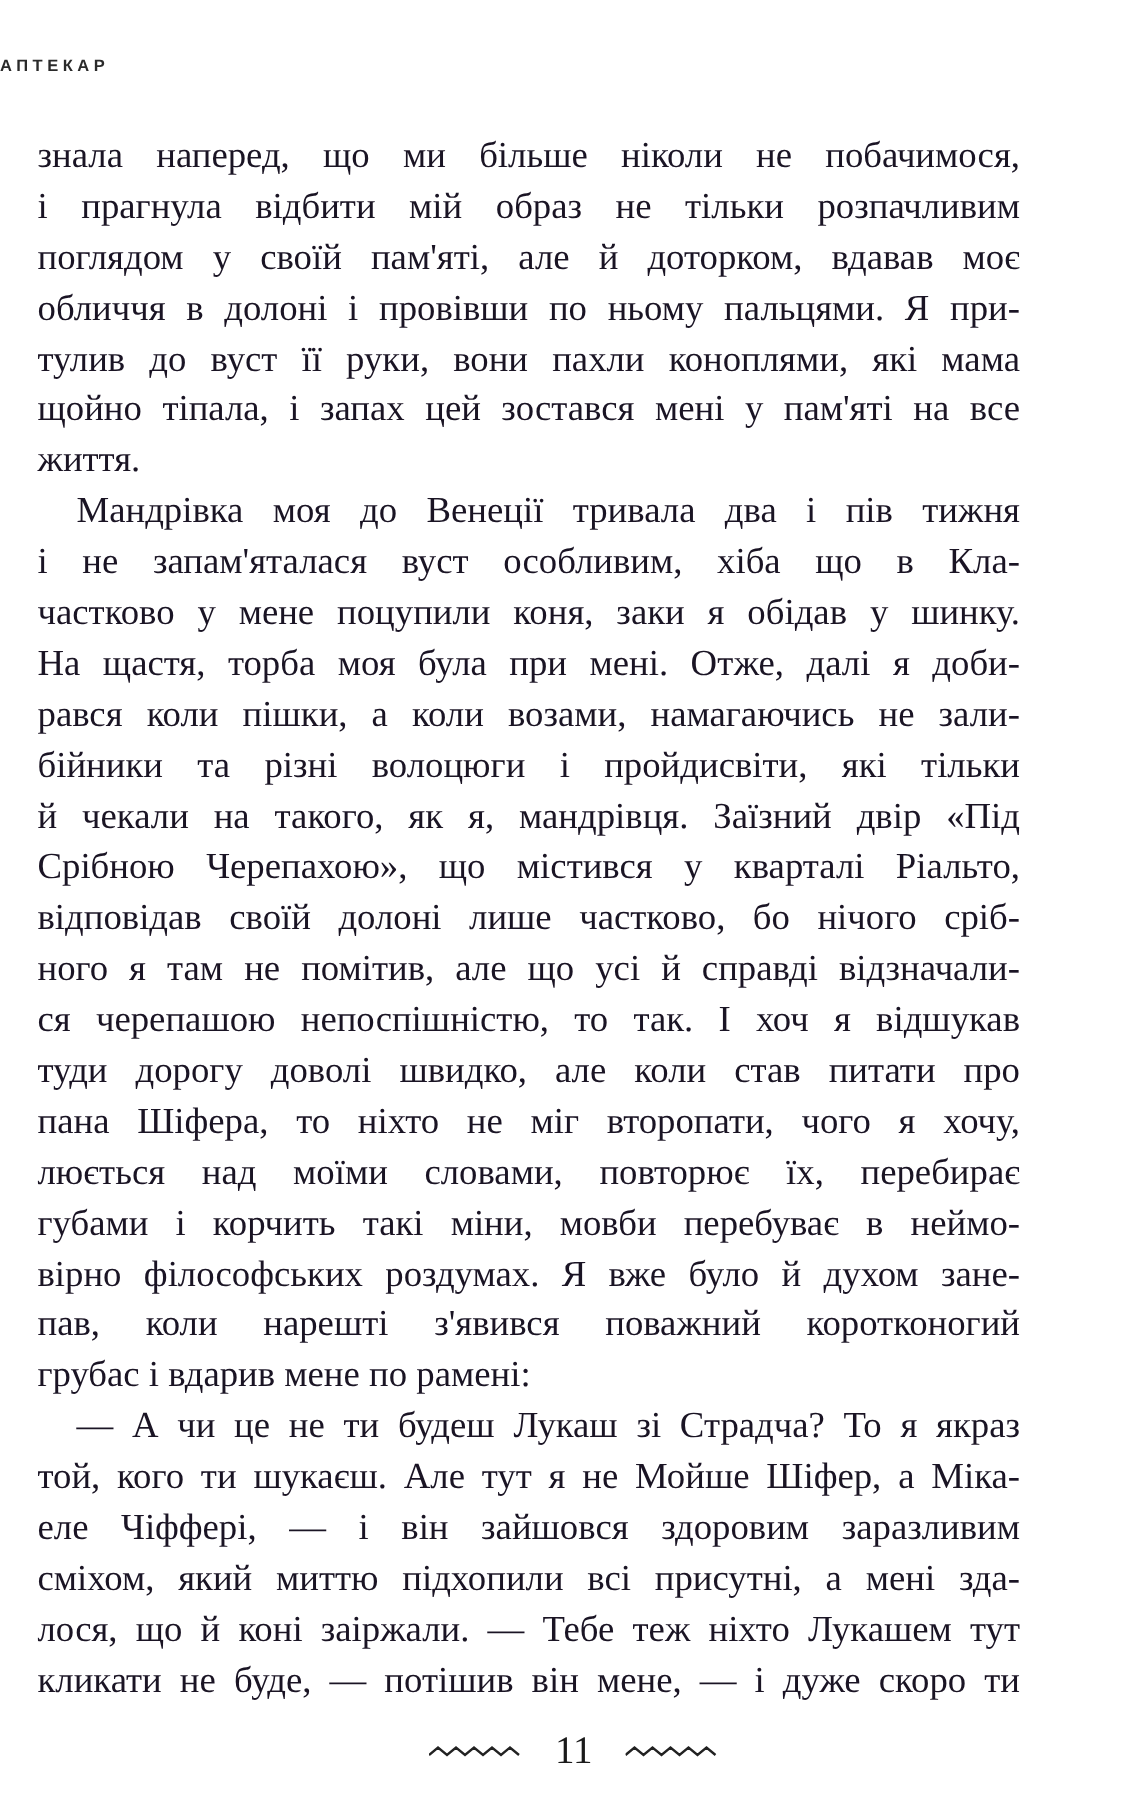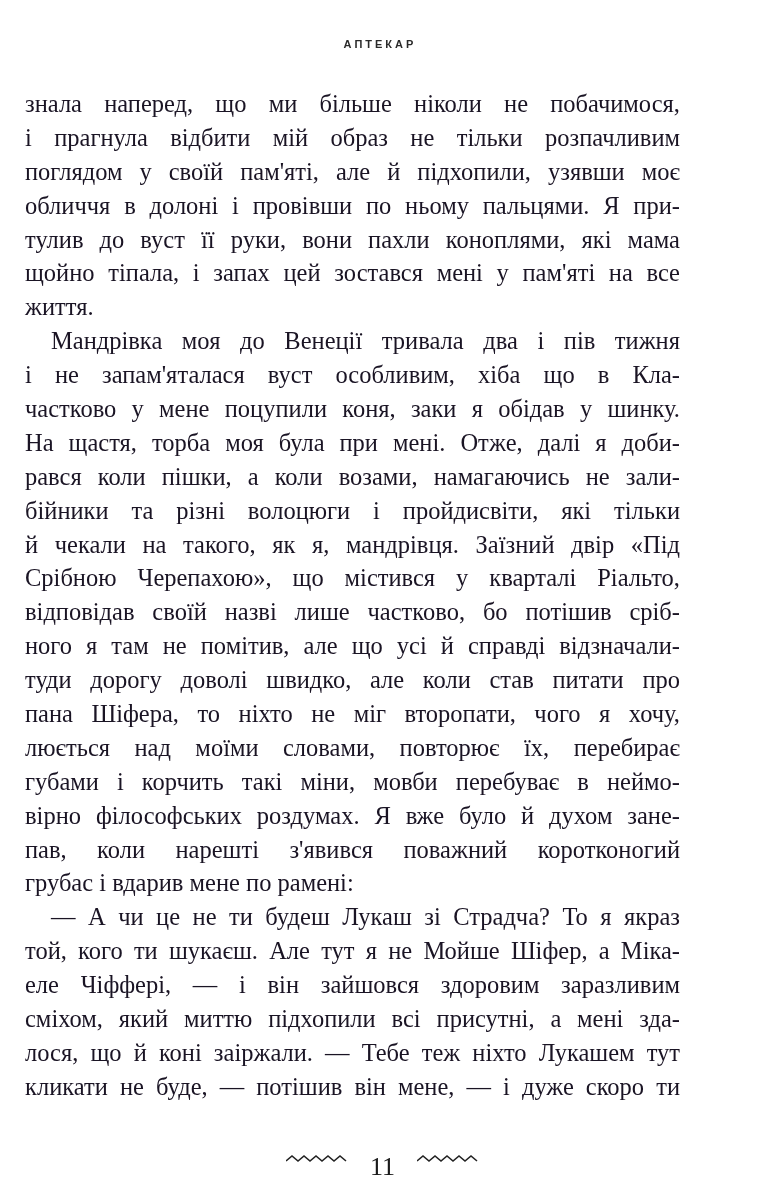--- a/index.html
+++ b/index.html
@@ -2,66 +2,67 @@
 <html><head>
 <meta charset="utf-8">
 <style>
   html, body { margin: 0; padding: 0; background: #ffffff; }
   body { width: 765px; height: 1200px; position: relative; overflow: hidden; }
   .page {
     position: absolute; left: 0; top: 0; width: 765px; height: 1200px;
     background: #ffffff;
   }
   .running-head {
-    position: absolute; top: 38px; left: 0; width: 760px; text-align: center;
+    position: absolute; top: 38px; left: 0; width: 760px; 
     font-family: "Liberation Sans", sans-serif; font-weight: bold;
     font-size: 11px; letter-spacing: 3px; color: #2a2a2a;
   }
   .body-text {
     position: absolute; left: 25px; top: 87px; width: 655px;
     font-family: "Liberation Serif", serif; font-size: 24.5px;
     line-height: 33.9px; color: #1a1424;
   }
   .line {
     display: block; white-space: nowrap; text-align: justify;
     text-align-last: justify; height: 33.9px;
   }
   .line.last { text-align-last: left; }
   .line.indent { padding-left: 26px; }
   .folio {
     position: absolute; top: 1152px; left: 0; width: 765px;
-    display: flex; justify-content: center; gap: 22px;
+    display: flex; justify-content: center; align-items: center; gap: 22px;
     font-family: "Liberation Serif", serif; font-size: 26px; color: #1a1a1a;
   }
   .wave { width: 62px; height: 12px; display: block; }
 </style>
 </head>
 <body>
 
 <div class="page">
   <div class="running-head">АПТЕКАР</div>
 
   <div class="body-text" id="body-text">
       <span class="line">знала наперед, що ми більше ніколи не побачимося,</span>
       <span class="line">і прагнула відбити мій образ не тільки розпачливим</span>
-      <span class="line">поглядом у своїй пам'яті, але й підхопили, узявши моє</span>
+      <span class="line">поглядом у своїй пам'яті, але й доторком, вдавав моє</span>
       <span class="line">обличчя в долоні і провівши по ньому пальцями. Я при-</span>
       <span class="line">тулив до вуст її руки, вони пахли коноплями, які мама</span>
       <span class="line">щойно тіпала, і запах цей зостався мені у пам'яті на все</span>
       <span class="line last">життя.</span>
       <span class="line indent">Мандрівка моя до Венеції тривала два і пів тижня</span>
       <span class="line">і не запам'яталася вуст особливим, хіба що в Кла-</span>
       <span class="line">частково у мене поцупили коня, заки я обідав у шинку.</span>
       <span class="line">На щастя, торба моя була при мені. Отже, далі я доби-</span>
       <span class="line">рався коли пішки, а коли возами, намагаючись не зали-</span>
       <span class="line">бійники та різні волоцюги і пройдисвіти, які тільки</span>
       <span class="line">й чекали на такого, як я, мандрівця. Заїзний двір «Під</span>
       <span class="line">Срібною Черепахою», що містився у кварталі Ріальто,</span>
-      <span class="line">відповідав своїй назві лише частково, бо потішив сріб-</span>
+      <span class="line">відповідав своїй долоні лише частково, бо нічого сріб-</span>
       <span class="line">ного я там не помітив, але що усі й справді відзначали-</span>
+      <span class="line">ся черепашою непоспішністю, то так. І хоч я відшукав</span>
       <span class="line">туди дорогу доволі швидко, але коли став питати про</span>
       <span class="line">пана Шіфера, то ніхто не міг второпати, чого я хочу,</span>
       <span class="line">люється над моїми словами, повторює їх, перебирає</span>
       <span class="line">губами і корчить такі міни, мовби перебуває в неймо-</span>
       <span class="line">вірно філософських роздумах. Я вже було й духом зане-</span>
       <span class="line">пав, коли нарешті з'явився поважний коротконогий</span>
       <span class="line last">грубас і вдарив мене по рамені:</span>
       <span class="line indent">— А чи це не ти будеш Лукаш зі Страдча? То я якраз</span>
       <span class="line">той, кого ти шукаєш. Але тут я не Мойше Шіфер, а Міка-</span>
       <span class="line">еле Чіффері, — і він зайшовся здоровим заразливим</span>

